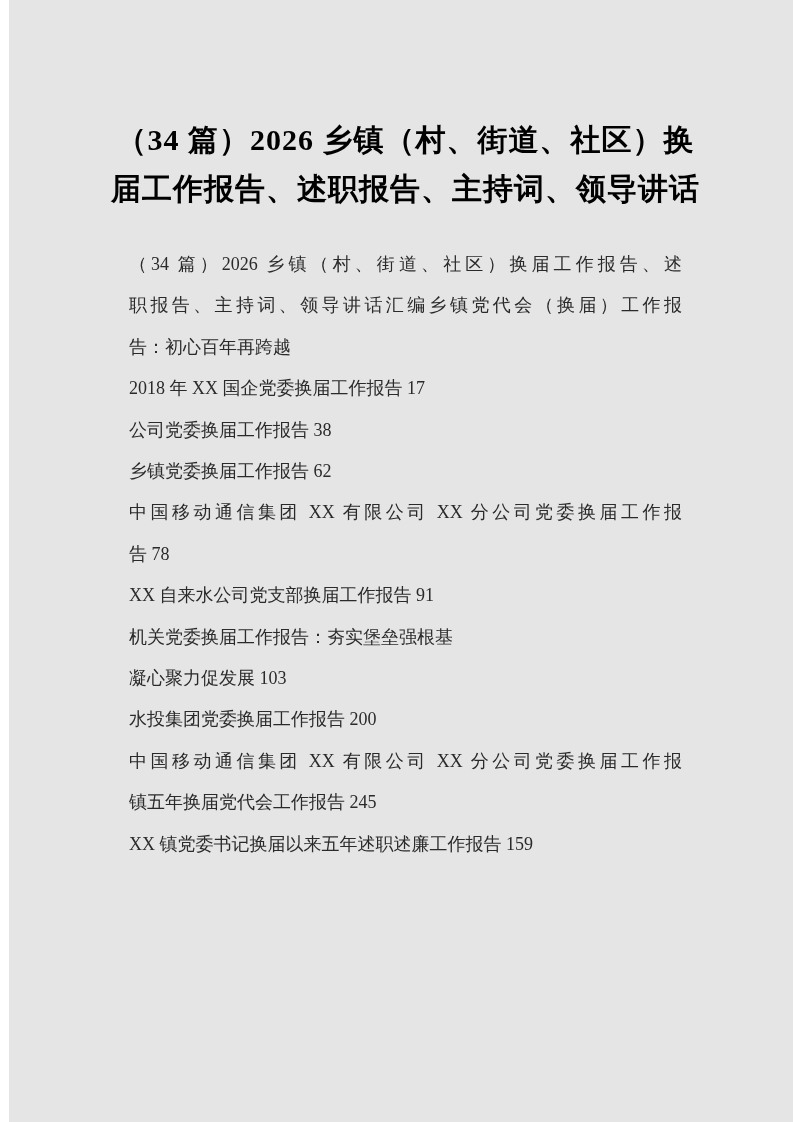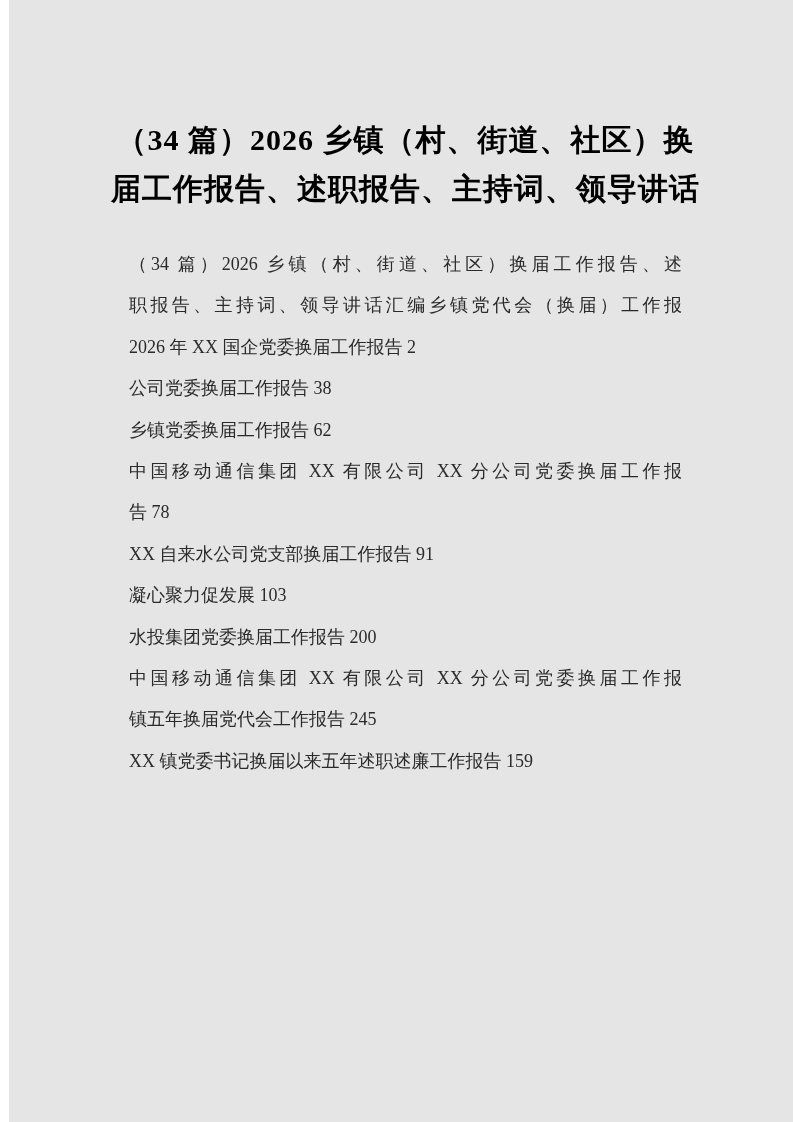--- a/index.html
+++ b/index.html
@@ -54,38 +54,40 @@
 
 <div class="sheet" style="background: #e5e5e5; margin-left: 9px;">
   <div class="doc-title" style="color: rgb(0, 0, 0);">
       <div class="title-line">（34 篇）2026 乡镇（村、街道、社区）换</div>
       <div class="title-line">届工作报告、述职报告、主持词、领导讲话</div>
     </div>
   <div class="doc-body" style="color: rgb(42, 42, 42);">
       <div class="para">
         <div class="line fill">（34 篇）2026 乡镇（村、街道、社区）换届工作报告、述</div>
         <div class="line fill">职报告、主持词、领导讲话汇编乡镇党代会（换届）工作报</div>
+        <div class="line">告：初心百年再跨越</div>
       </div>
       <div class="para">
-        <div class="line">2026 年 XX 国企党委换届工作报告 2</div>
+        <div class="line">2018 年 XX 国企党委换届工作报告 17</div>
       </div>
       <div class="para">
         <div class="line">公司党委换届工作报告 38</div>
       </div>
       <div class="para">
         <div class="line">乡镇党委换届工作报告 62</div>
       </div>
       <div class="para">
         <div class="line fill">中国移动通信集团 XX 有限公司 XX 分公司党委换届工作报</div>
         <div class="line">告 78</div>
       </div>
       <div class="para">
         <div class="line">XX 自来水公司党支部换届工作报告 91</div>
       </div>
       <div class="para">
+        <div class="line">机关党委换届工作报告：夯实堡垒强根基</div>
         <div class="line">凝心聚力促发展 103</div>
       </div>
       <div class="para">
         <div class="line">水投集团党委换届工作报告 200</div>
       </div>
       <div class="para">
         <div class="line fill">中国移动通信集团 XX 有限公司 XX 分公司党委换届工作报</div>
       </div>
       <div class="para">
         <div class="line">镇五年换届党代会工作报告 245</div>

